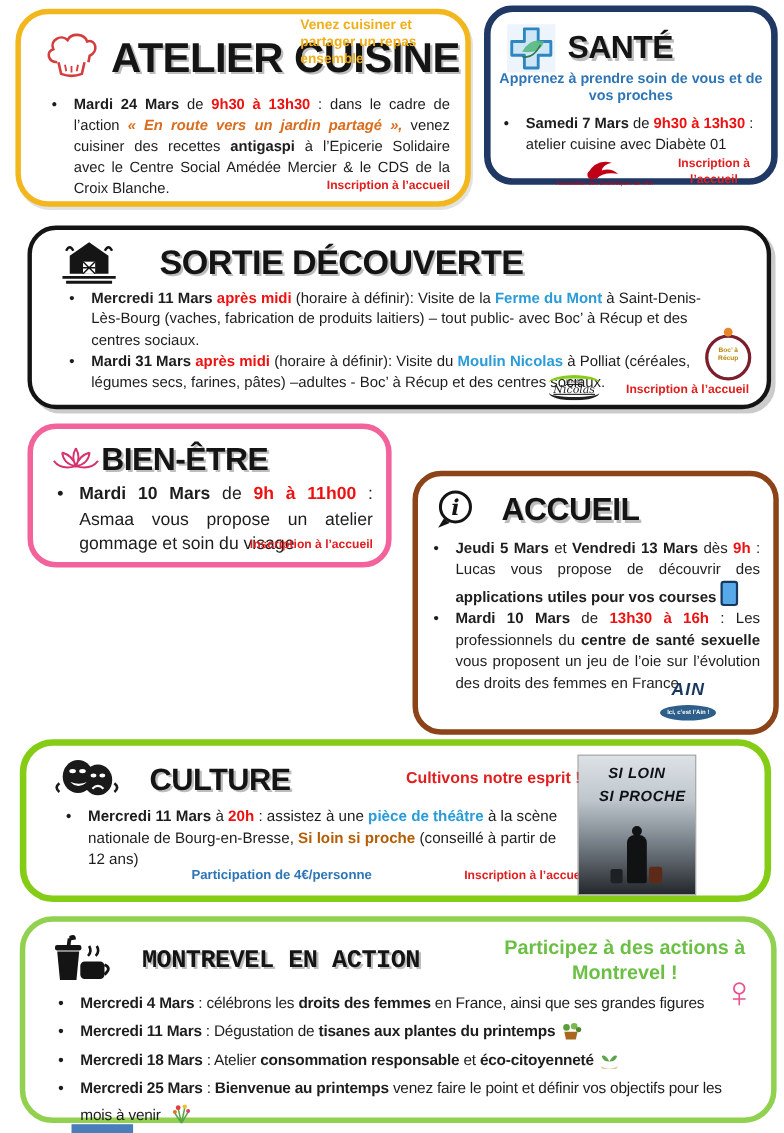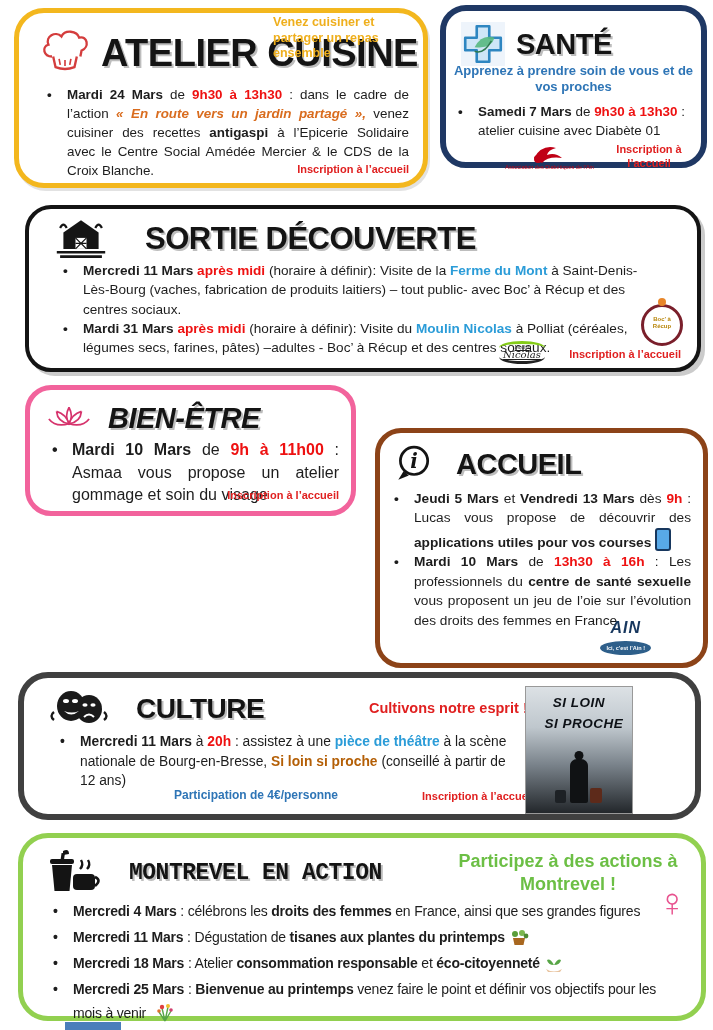--- a/index.html
+++ b/index.html
@@ -43,21 +43,21 @@
   #women-illustration{position:absolute;left:103px;top:516px;width:157px;height:156px;display:flex;flex-wrap:wrap;overflow:hidden;}
   
   #box-accueil{left:375px;top:428px;width:333px;height:240px;border:5px solid #8c4318;border-radius:26px;}
   #box-accueil .box-title{font-size:29px;}
   #box-accueil .bullets{margin:4px 12px 0 8px;font-size:13.7px;text-align:justify;}
   #ain-logo{position:absolute;right:52px;bottom:8px;text-align:center;}
   #ain-text{font-weight:bold;font-style:italic;color:#17375e;font-size:16px;letter-spacing:1px;line-height:1;}
   #ain-badge{display:inline-block;background:#2e5f8a;color:#fff;font-weight:bold;font-size:5.5px;border-radius:50%;padding:4px 6px;line-height:1.1;margin-top:1px;}
   .phone-icon{display:inline-block;width:12px;height:19px;background:#58a9e8;border:2px solid #17375e;border-radius:3px;vertical-align:-4px;}
   
-  #box-culture{left:18px;top:672px;width:683px;height:148px;border:6px solid #404040;border-radius:30px;}
+  #box-culture{left:18px;top:672px;width:683px;height:148px;border:6px solid #84cc16;border-radius:30px;}
   #box-culture .box-title{font-size:28px;}
   #culture-motto{position:absolute;left:345px;top:22px;color:#e02020;font-weight:bold;font-size:14.5px;}
   #box-culture .bullets{margin:2px 0 0 30px;width:470px;font-size:13.8px;}
   #culture-participation{position:absolute;left:150px;bottom:12px;color:#2e75b6;font-weight:bold;font-size:12px;}
   #culture-inscription{position:absolute;left:398px;bottom:12px;}
   #culture-poster{position:absolute;right:62px;top:8px;width:106px;height:126px;background:linear-gradient(180deg,#dce1e5 0%,#bfc7cd 32%,#79828a 62%,#23272b 100%);border:1px solid #999;overflow:hidden;}
   .poster-line{font-weight:bold;font-style:italic;color:#0d1116;font-size:13.5px;text-align:center;letter-spacing:0.5px;}
   .poster-line.l1{margin-top:8px;}
   .poster-line.l2{margin-top:6px;margin-left:10px;}
   .poster-fig{position:absolute;bottom:10px;left:50%;transform:translateX(-50%);width:18px;height:44px;background:#101214;border-radius:7px 7px 2px 2px;}
@@ -155,21 +155,21 @@
     <div class="boc-text">Boc’ à Récup</div>
   </div>
   <div id="moulin-logo">
     <div id="moulin-top">Moulin</div>
     <div id="moulin-name">Nicolas</div>
   </div>
   <div class="inscription" id="sortie-inscription">Inscription à l’accueil</div>
 </div>
 
 <div class="box" id="box-bienetre">
-  <div class="title-row" style="padding:12px 0 0 16px;gap:16px;font-style:italic;">
+  <div class="title-row" style="padding:12px 0 0 16px;gap:0;">
     <span>
       <svg width="46" height="30" viewBox="0 0 48 30">
         <path d="M24 3 q-5 9 0 17 q5 -8 0 -17" fill="#fff" stroke="#d6336c" stroke-width="1.8"></path>
         <path d="M11 7 q1 11 13 13 q-3 -10 -13 -13" fill="#fff" stroke="#d6336c" stroke-width="1.8"></path>
         <path d="M37 7 q-1 11 -13 13 q3 -10 13 -13" fill="#fff" stroke="#d6336c" stroke-width="1.8"></path>
         <path d="M3 15 q7 9 21 5" fill="none" stroke="#d6336c" stroke-width="1.8"></path>
         <path d="M45 15 q-7 9 -21 5" fill="none" stroke="#d6336c" stroke-width="1.8"></path>
       </svg>
     </span>
     <span class="box-title">BIEN-ÊTRE</span>

